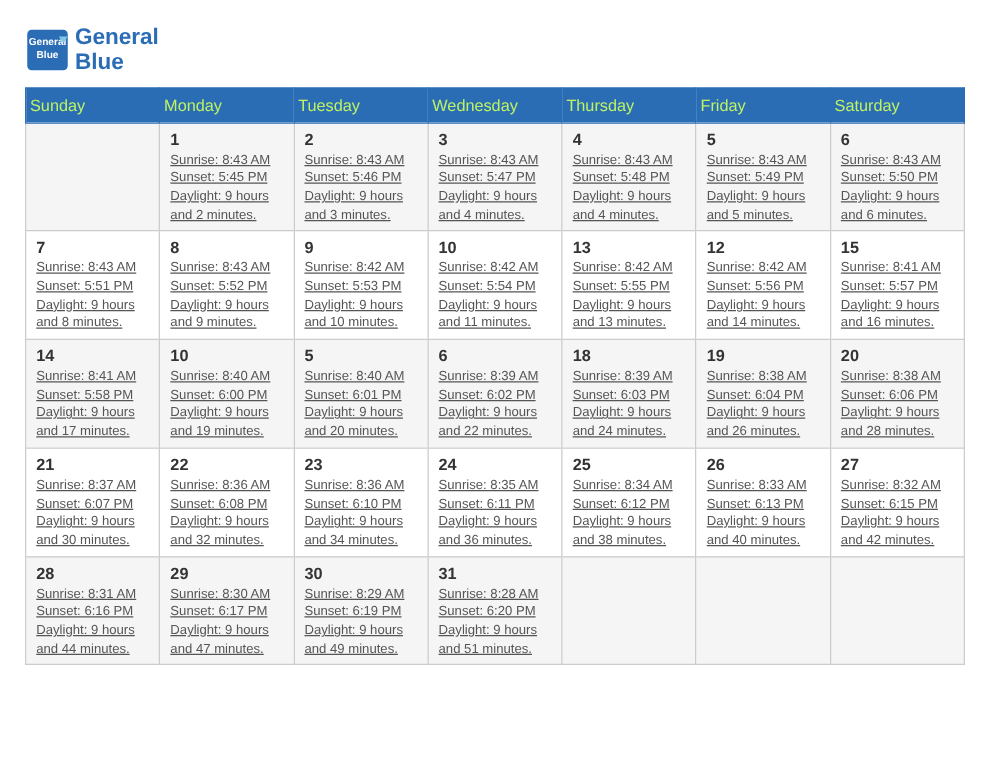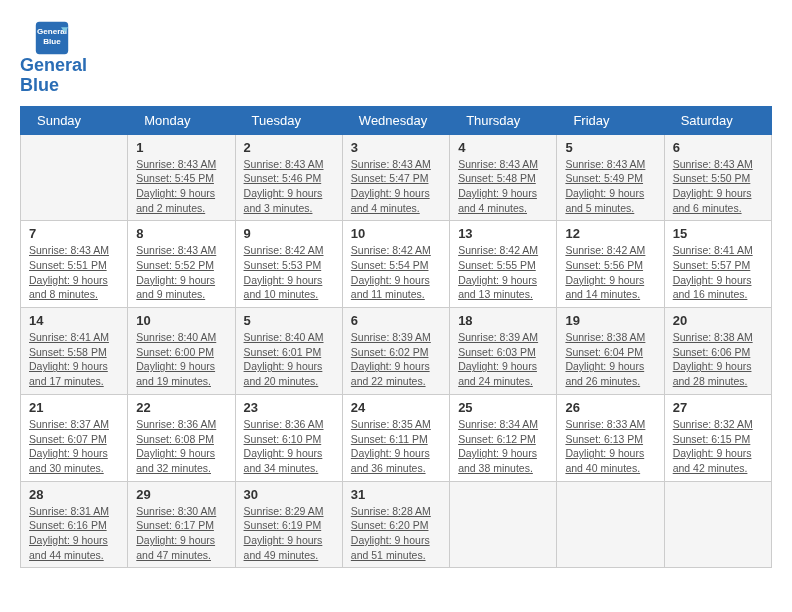--- a/index.html
+++ b/index.html
@@ -12,21 +12,20 @@
     }
     .header-area {
       display: flex;
       justify-content: space-between;
       align-items: flex-start;
       margin-bottom: 10px;
     }
     .logo {
       display: flex;
       align-items: center;
-      flex-direction: column;
     }
     .logo-text {
       font-size: 18px;
       font-weight: bold;
       color: #333;
       line-height: 1.1;
     }
     .logo-text span {
       color: #2a6db5;
     }
@@ -47,23 +46,23 @@
       font-size: 16px;
       color: #333;
     }
     .calendar-table {
       width: 100%;
       border-collapse: collapse;
       font-size: 11px;
     }
     .calendar-table thead tr th {
       background-color: #2a6db5;
-      color: #ffffff;
+      color: #bef264;
       text-align: left;
-      padding: 6px 16px;
+      padding: 6px 3px;
       font-size: 13px;
       font-weight: normal;
       border: 1px solid #2a6db5;
     }
     .calendar-table tbody tr td {
       vertical-align: top;
       padding: 5px 8px;
       border: 1px solid #ccc;
       min-height: 80px;
       width: 14.28%;

